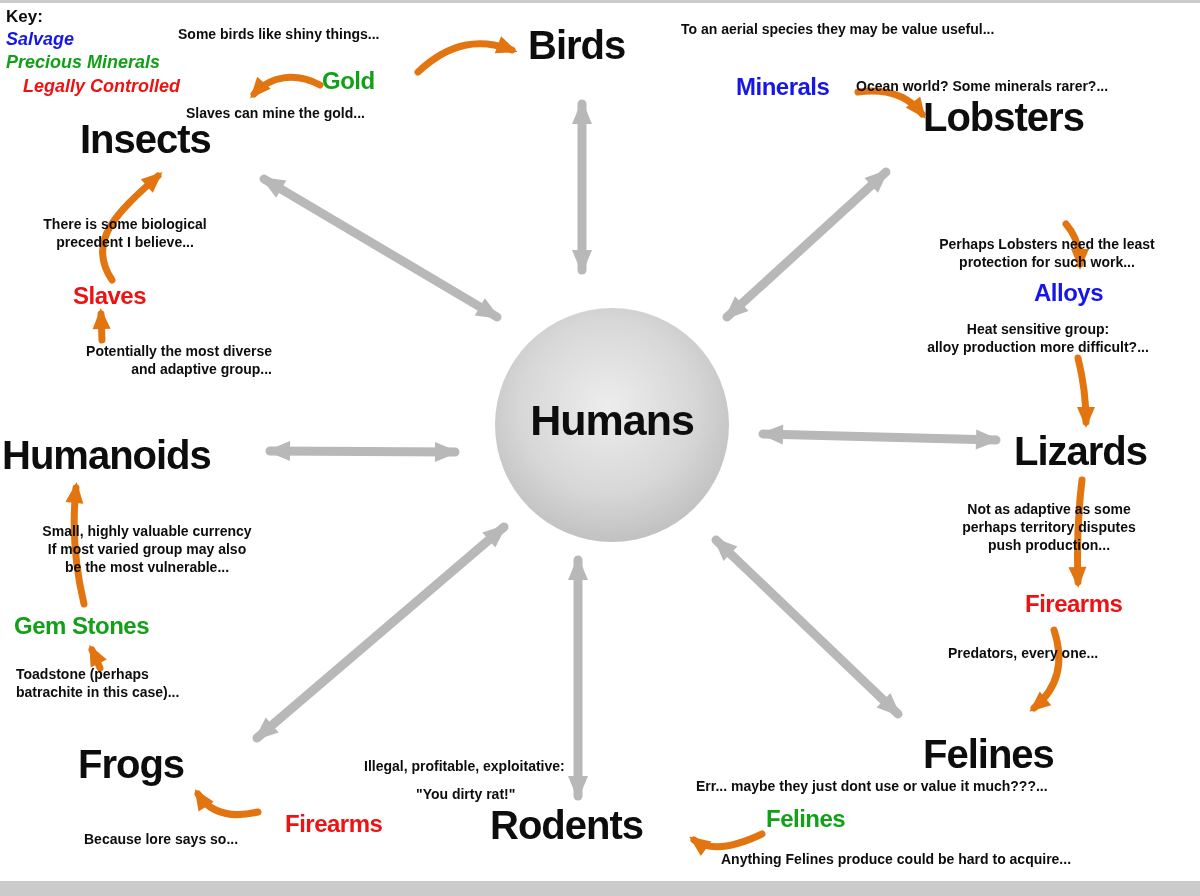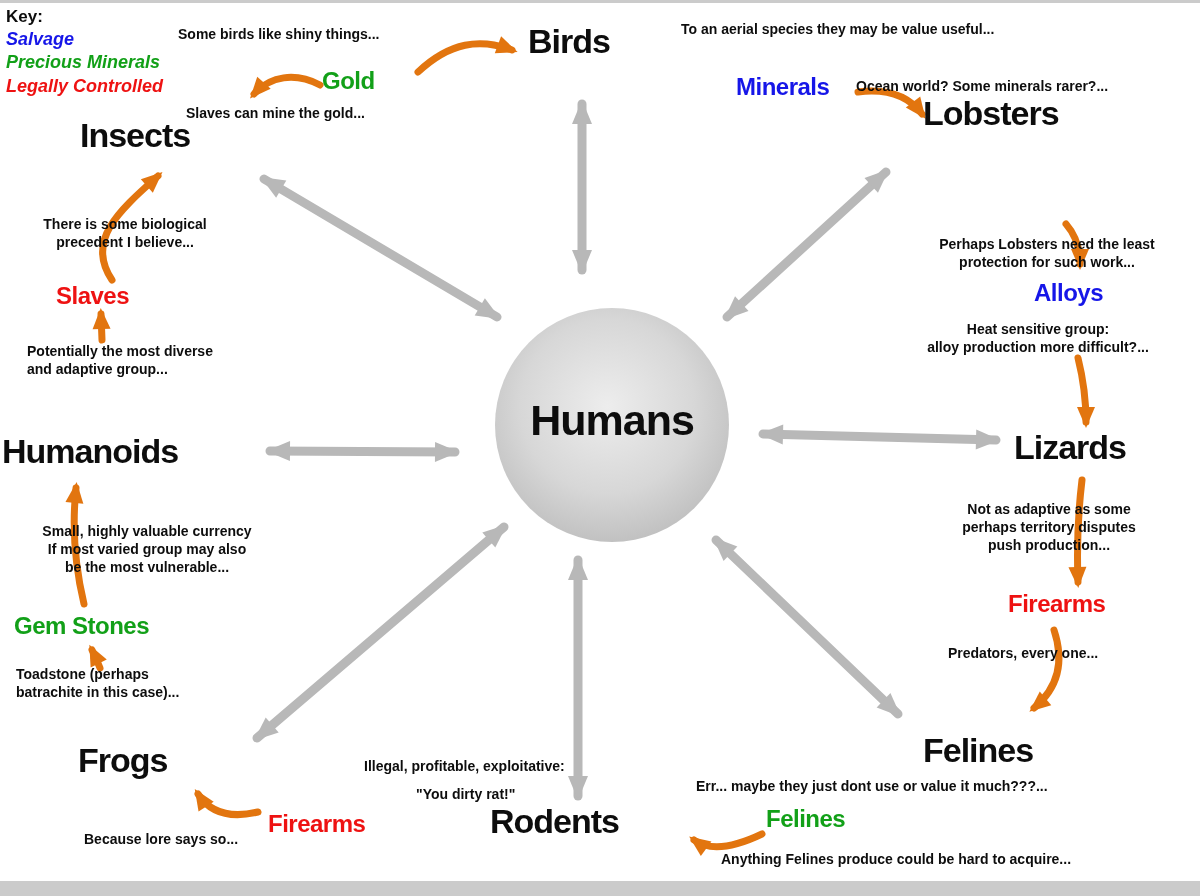--- a/index.html
+++ b/index.html
@@ -5,27 +5,27 @@
   html,body{margin:0;padding:0;background:#ffffff;}
   #canvas{
     position:relative;width:1200px;height:896px;overflow:hidden;background:#ffffff;
     font-family:"Liberation Sans",sans-serif;
   }
   .strip{position:absolute;left:0;width:1200px;background:#cbcbcb;}
   #strip-top{top:0;height:3px;}
   #strip-bottom{top:881px;height:15px;}
   #arrows{position:absolute;left:0;top:0;}
   .label{position:absolute;font-weight:bold;color:#0d0d0d;white-space:nowrap;}
-  .species{font-size:34px;letter-spacing:-1px;line-height:1.05;}
+  .species{font-size:40px;letter-spacing:-1px;line-height:1.05;}
   #humans{left:462px;top:398px;width:300px;text-align:center;font-size:43px;}
   .commodity{font-size:24px;letter-spacing:-0.5px;}
   .note{font-size:14px;line-height:1.3;white-space:pre-line;}
   .c-blue{color:#1616e8;}
   .c-green{color:#12a018;}
-  .c-red{color:#ee1212;}
+  .c-red{color:#ee1212;margin-left:17px;}
   
   #key{left:6px;top:6px;white-space:normal;line-height:1.3;}
   #key .k-head{font-size:17px;color:#0d0d0d;}
   #key .k-item{font-size:18px;font-style:italic;}
   
   #sp-birds{left:528px;top:24px;}
   #sp-lobsters{left:923px;top:96px;}
   #sp-lizards{left:1014px;top:430px;}
   #sp-felines{left:923px;top:733px;}
   #sp-rodents{left:490px;top:804px;}
@@ -50,21 +50,21 @@
   #nt-5{left:878px;width:320px;top:320px;text-align:center;}
   #nt-6{left:928px;width:242px;top:500px;text-align:center;}
   #nt-7{left:948px;top:644px;}
   #nt-8{left:696px;top:777px;}
   #nt-9{left:721px;top:850px;}
   #nt-10{left:364px;top:757px;}
   #nt-11{left:416px;top:785px;}
   #nt-12{left:84px;top:830px;}
   #nt-13{left:16px;top:665px;}
   #nt-14{left:2px;width:290px;top:522px;text-align:center;}
-  #nt-15{left:27px;width:256px;top:342px;text-align:left;}
+  #nt-15{left:16px;width:256px;top:342px;text-align:right;}
   #nt-16{left:14px;width:222px;top:215px;text-align:center;}
   #nt-17{left:186px;top:104px;}
 </style>
 </head>
 <body>
 
 <div id="canvas">
 
   <div class="strip" id="strip-top"></div>
   <div class="strip" id="strip-bottom"></div>

